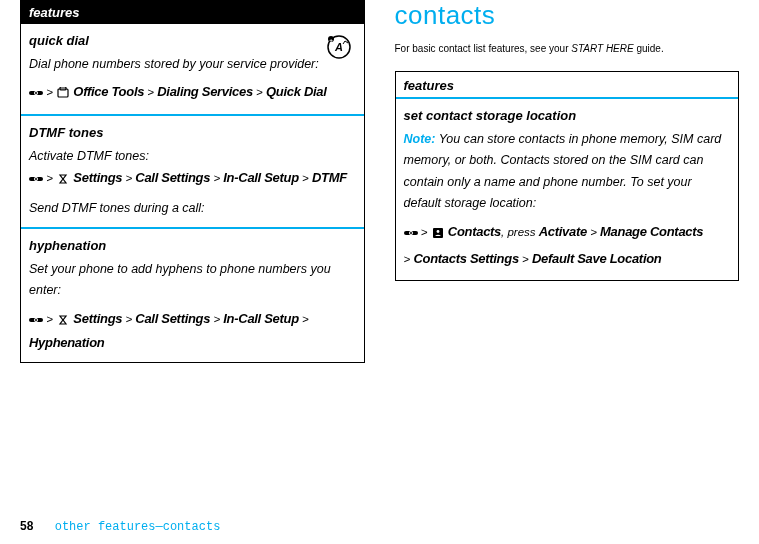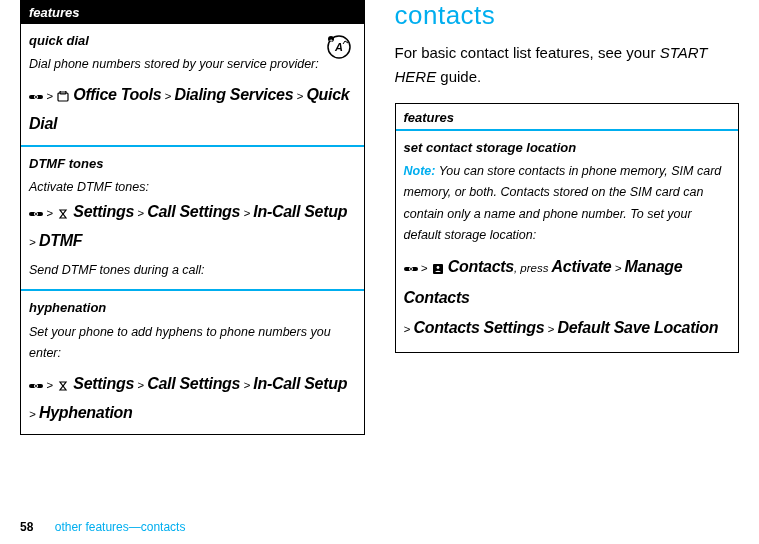--- a/index.html
+++ b/index.html
@@ -57,30 +57,30 @@
   .navpath {
     font-family: Arial, sans-serif;
     font-size: 11.5px;
   }
   .navpath b, .cond {
     font-family: "Arial Narrow", Arial, sans-serif;
     font-weight: bold;
     font-stretch: condensed;
     letter-spacing: -0.3px;
   }
-  .cond { font-size: 16px; }
+  .cond { font-size: 13px; }
   h1.section {
     color: #00aeef;
     font-size: 26px;
     font-weight: normal;
     margin: 0 0 10px 0;
     letter-spacing: 0.5px;
   }
   .intro {
-    font-size: 15px;
+    font-size: 10px;
     line-height: 1.6;
     margin-bottom: 14px;
   }
   .intro em { font-style: italic; }
   .note-label {
     color: #00aeef;
     font-weight: bold;
   }
   .footer {
     position: absolute;
@@ -89,20 +89,21 @@
     font-size: 12px;
   }
   .footer .pnum {
     font-weight: bold;
     font-size: 12px;
     color: #000;
     margin-right: 18px;
   }
   .footer .ftext {
     color: #00aeef;
+    font-family: Liberation Mono, monospace;
   }
   .inline-icon {
     display: inline-block;
     vertical-align: -3px;
   }
   .acc-icon {
     float: right;
     margin: 4px 4px 0 0;
   }
 </style>

